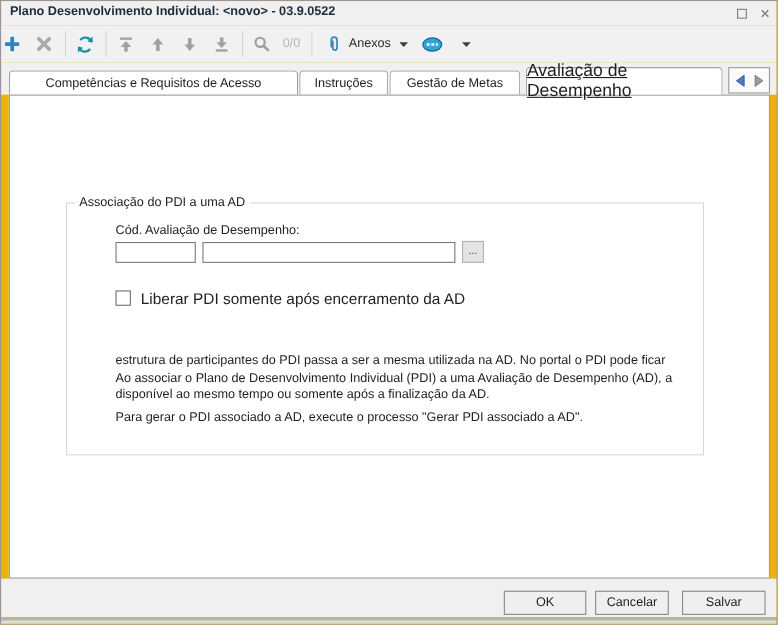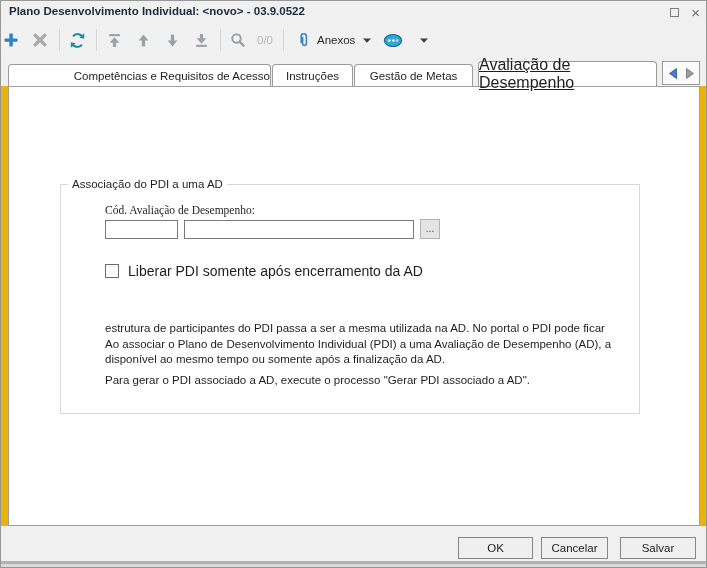--- a/index.html
+++ b/index.html
@@ -36,21 +36,21 @@
 
   
   .panel{position:absolute;left:7px;top:85px;width:692px;height:440px;background:#fff;
          border:1px solid #a0a0a0;z-index:5;}
 
   .groupbox{position:absolute;left:51px;top:97px;width:580px;height:230px;
             border:1px solid #d8d8d8;}
   .group-title{position:absolute;left:7px;top:-7px;background:#fff;padding:0 4px;
                font-size:11.5px;color:#1e1e1e;white-space:nowrap;}
 
-  .field-label{position:absolute;left:44px;top:19px;font-size:11.5px;color:#1e1e1e;white-space:nowrap;font-family:Liberation Serif, serif;}
+  .field-label{position:absolute;left:44px;top:19px;font-size:11.5px;color:#1e1e1e;white-space:nowrap;}
   .txt{position:absolute;top:35px;height:19px;border:1px solid #7a7a7a;background:#fff;
        font-size:11.5px;padding:0 3px;color:#1e1e1e;}
   .txt.code{left:44px;width:73px;}
   .txt.desc{left:123px;width:230px;}
   .browse-btn{position:absolute;left:359px;top:34px;width:20px;height:20px;background:#e4e4e4;
               border:1px solid #b3b3b3;font-size:10px;color:#37476b;line-height:14px;text-align:center;
               padding:0;cursor:default;}
 
   .cbrow{position:absolute;left:44px;top:78px;display:flex;align-items:center;gap:9px;}
   .cbbox{width:14px;height:14px;border:1px solid #6e6e6e;background:#fff;display:inline-block;}
@@ -156,21 +156,21 @@
       </svg>
     </span>
     <span class="tbicon" style="width:12px;margin-left:4px;">
       <svg width="8" height="5" viewBox="0 0 8 5">
         <polygon points="0,0.5 8,0.5 4,4.8" fill="#3f3f3f"></polygon>
       </svg>
     </span>
   </div>
 
   <div class="tabstrip">
-    <div class="tab" style="left:7px;width:263px;justify-content:flex-end;">
+    <div class="tab" style="left:7px;width:263px;">
       <span>Competências e Requisitos de Acesso</span>
     </div>
     <div class="tab" style="left:271px;width:81px;">
       <span>Instruções</span>
     </div>
     <div class="tab" style="left:353px;width:119px;">
       <span>Gestão de Metas</span>
     </div>
     <div class="tab active" style="left:477px;width:179px;">
       <span>Avaliação de Desempenho</span>

